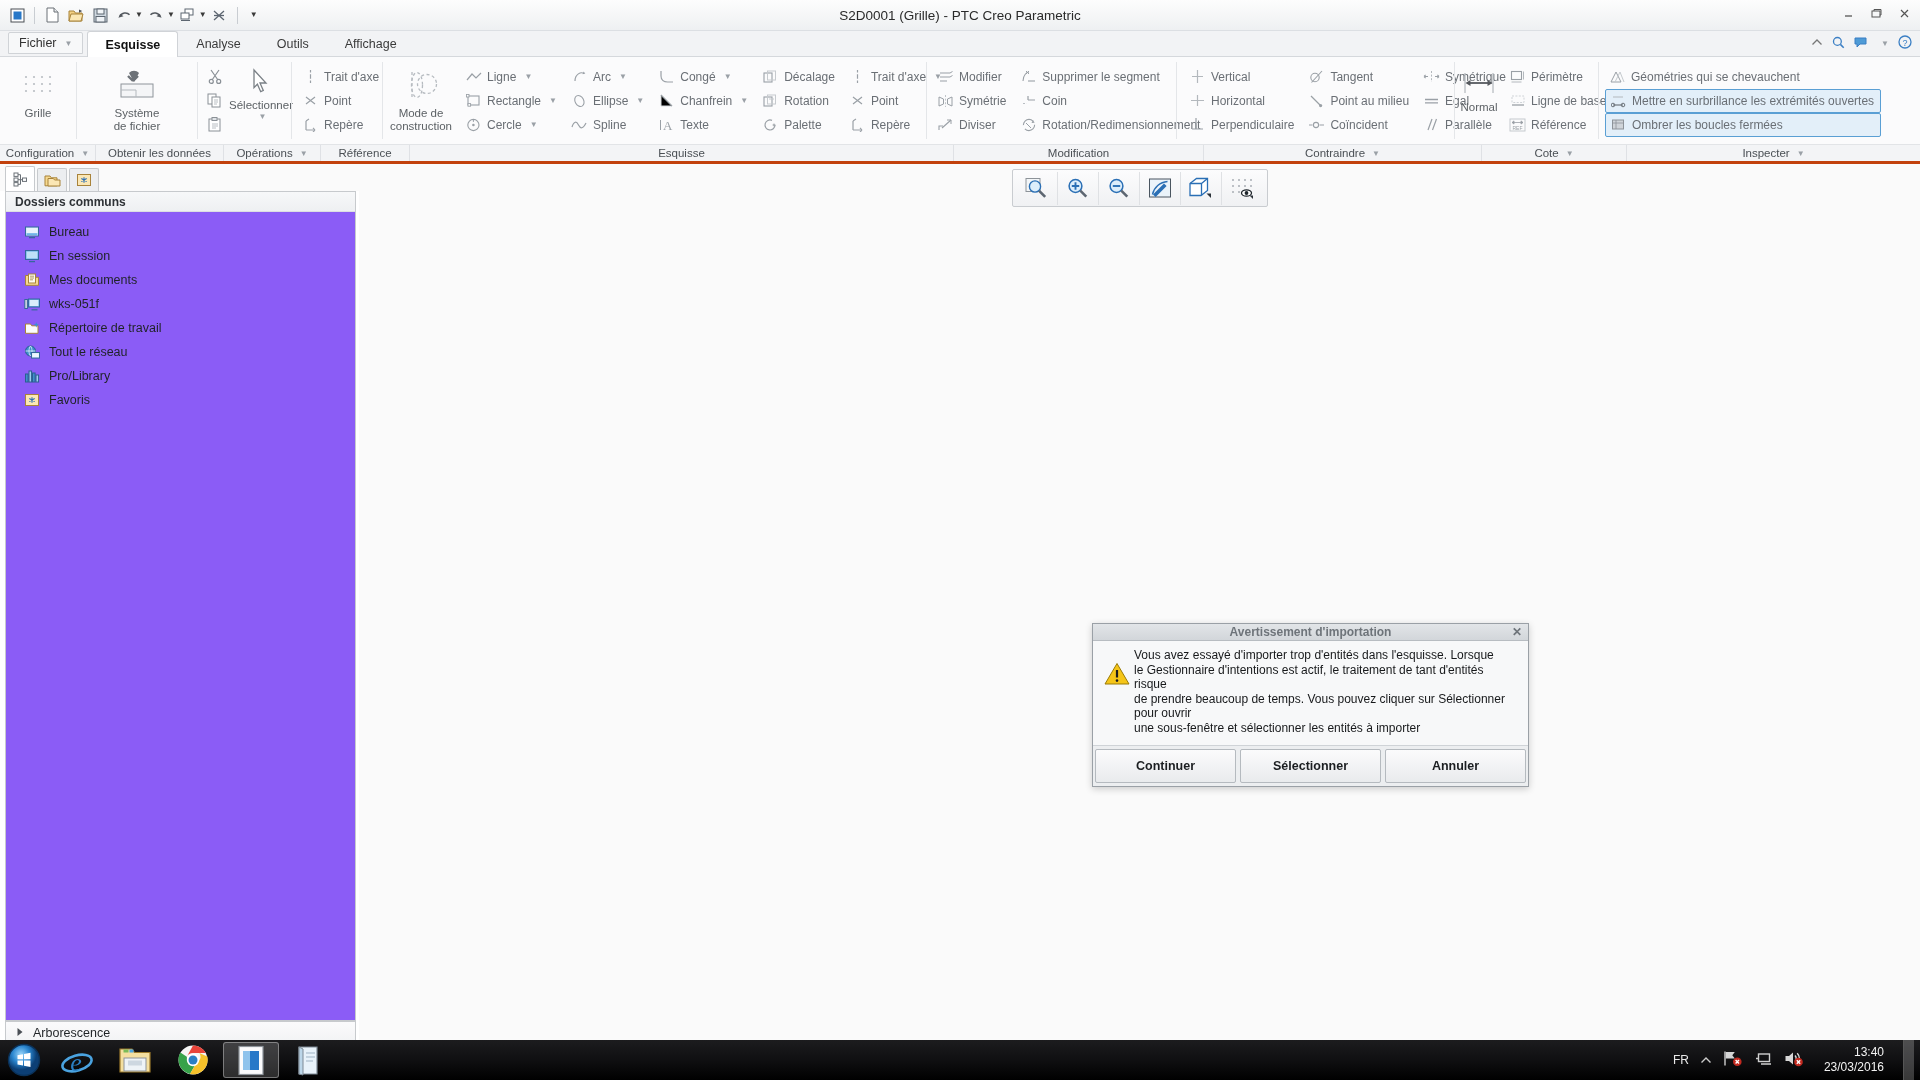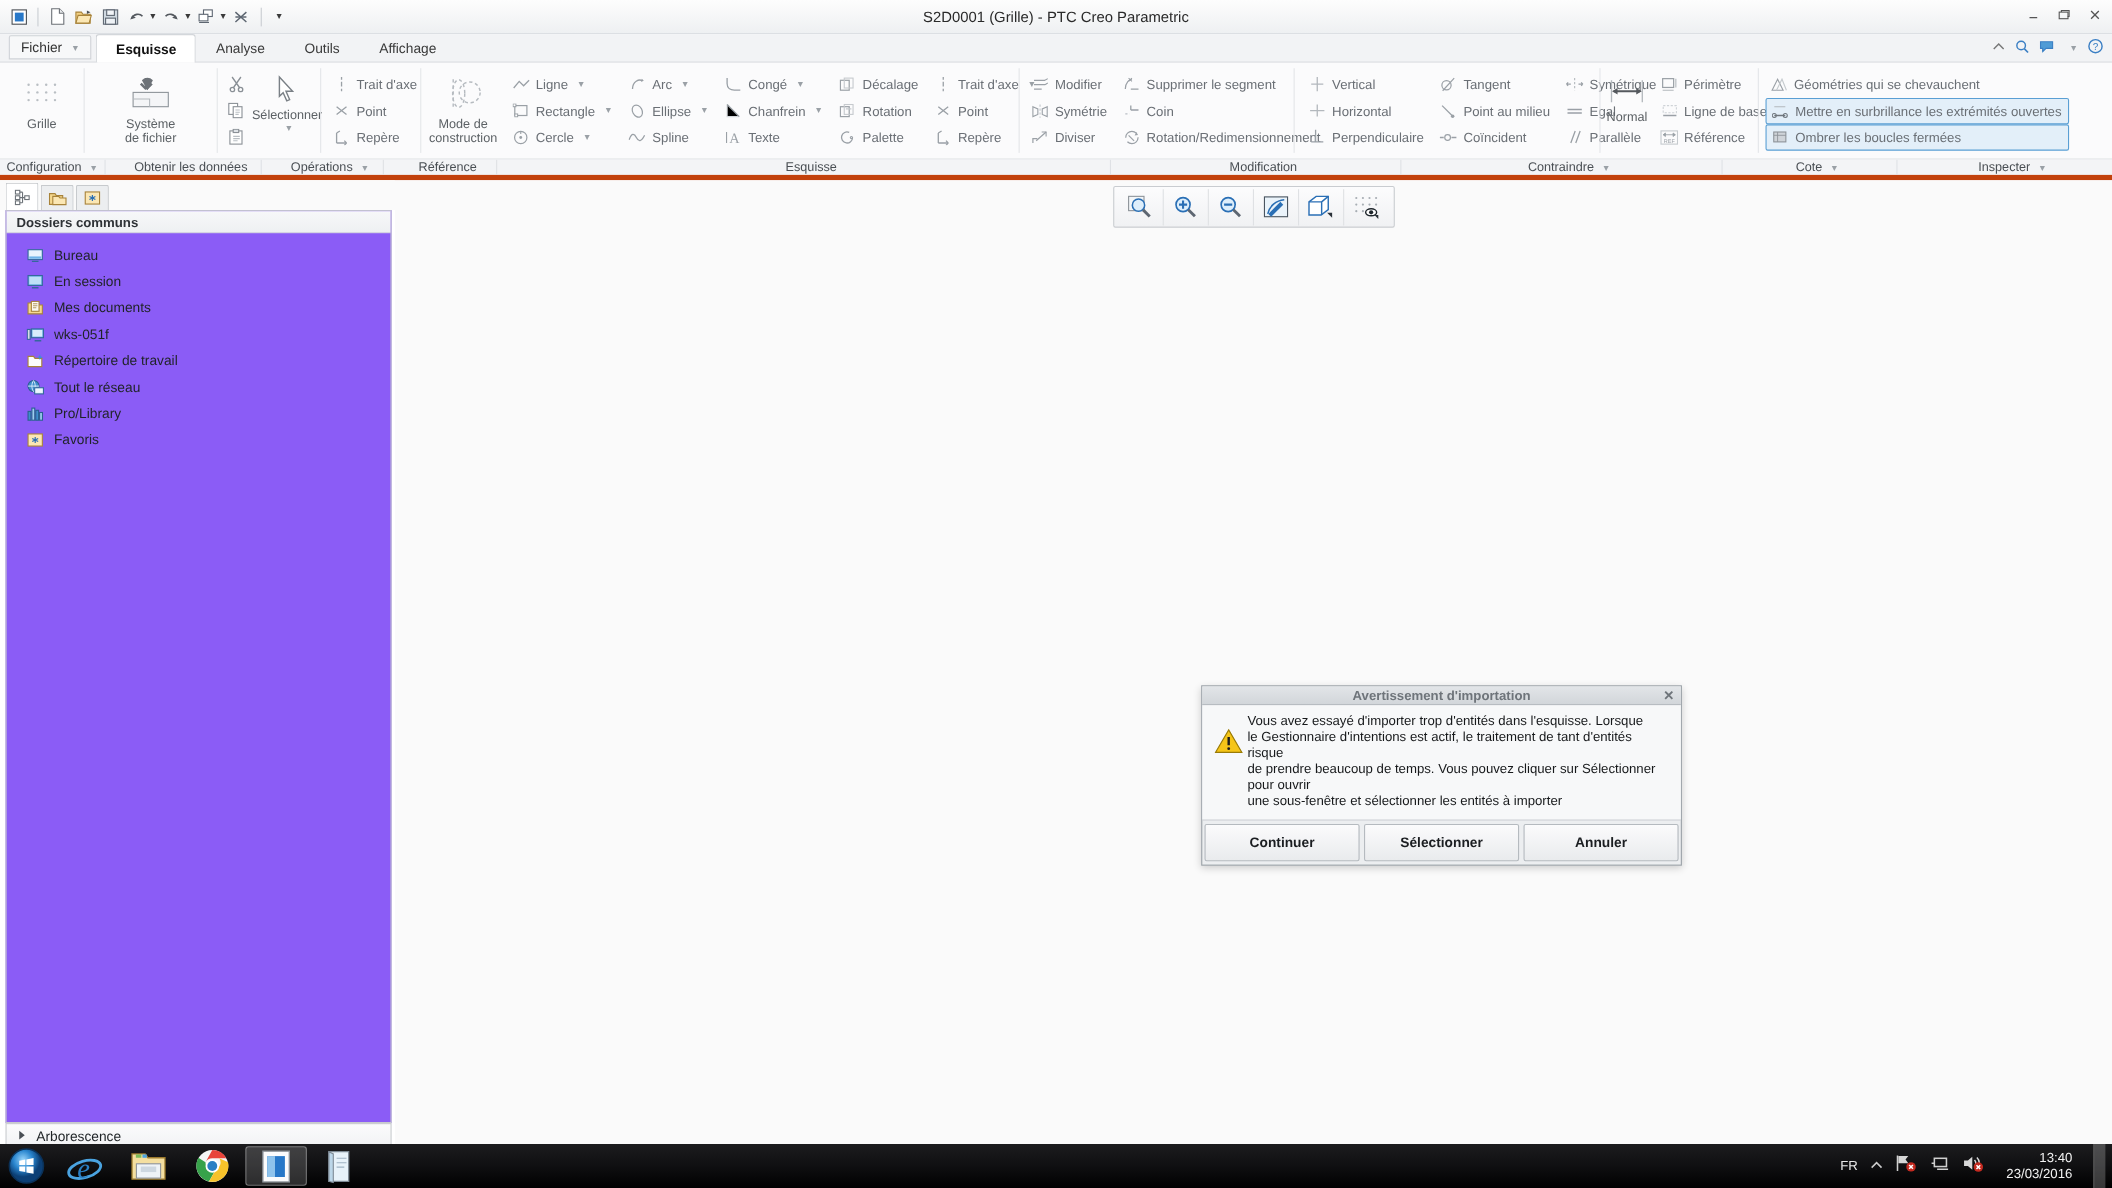--- a/index.html
+++ b/index.html
@@ -86,22 +86,22 @@
     height: 24px; padding: 0 6px 0 4px;
     font-size: 12px; color: #6a6f75; white-space: nowrap;
   }
   .smallbtn .ic { width: 17px; height: 17px; display:flex;align-items:center;justify-content:center; flex: 0 0 17px;}
   .caret { font-size: 8px; color: #9aa0a6; margin-left: 3px; }
   .hl-box { border: 1px solid #5a9fd4; background: #e3eff9; border-radius: 2px; text-align: right; }
 
   
   .grouplabels {
     height: 19px; background: #f3f4f6;
-    border-bottom: 5px solid #c2410c;
-    display: flex; font-size: 11.5px; color: #4a4f54; gap: 14px;
+    border-bottom: 3px solid #c2410c;
+    display: flex; font-size: 11.5px; color: #4a4f54;
   }
   .glab {
     display: flex; align-items: center; justify-content: center; gap: 4px;
     border-right: 1px solid #dfe1e5; height: 100%;
   }
 
   
   .workarea { display: flex; height: 884px; position: relative; background: #fafafa; }
 
   

